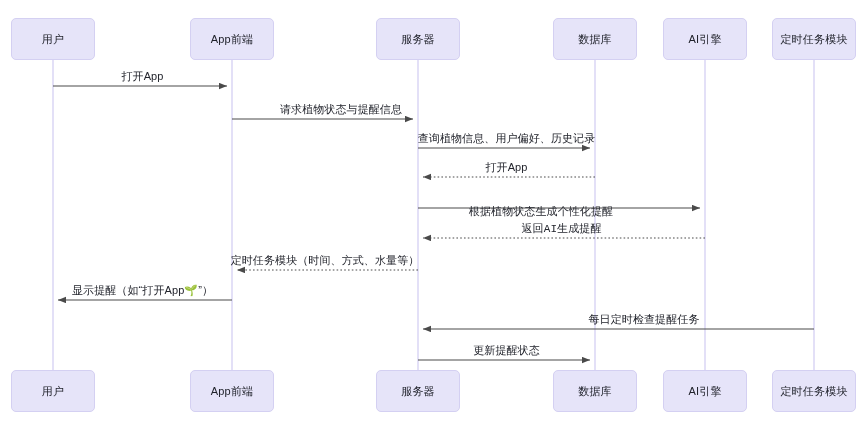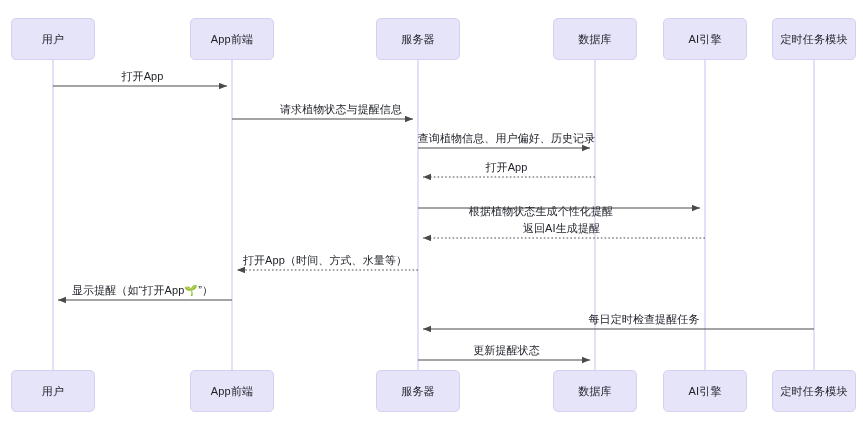--- a/index.html
+++ b/index.html
@@ -109,19 +109,19 @@
       <div class="pbox" style="left: 772px; top: 370px; width: 84px; height: 42px;">
         <span>定时任务模块</span>
       </div>
     </div>
   <div id="labels">
       <div class="msglabel" style="left: 142.5px; top: 69px;">打开App</div>
       <div class="msglabel" style="left: 341px; top: 102px;">请求植物状态与提醒信息</div>
       <div class="msglabel" style="left: 506.5px; top: 131px;">查询植物信息、用户偏好、历史记录</div>
       <div class="msglabel" style="left: 506.5px; top: 160px;">打开App</div>
       <div class="msglabel" style="left: 541px; top: 191px; margin-top: 13px;">根据植物状态生成个性化提醒</div>
-      <div class="msglabel" style="left: 561.5px; top: 221px;">返回AI生成提醒</div>
-      <div class="msglabel" style="left: 325px; top: 253px;">打开App（时间、方式、水量等）</div>
+      <div class="msglabel" style="left: 561.5px; top: 221px; font-family: Liberation Mono, monospace;">返回AI生成提醒</div>
+      <div class="msglabel" style="left: 325px; top: 253px;">定时任务模块（时间、方式、水量等）</div>
       <div class="msglabel" style="left: 142.5px; top: 283px;"><span>显示提醒（如“打开App</span><span class="leaf">🌱</span><span>”）</span></div>
       <div class="msglabel" style="left: 644px; top: 312px;">每日定时检查提醒任务</div>
       <div class="msglabel" style="left: 506.5px; top: 343px;">更新提醒状态</div>
     </div>
 </div>
 
 </body></html>

